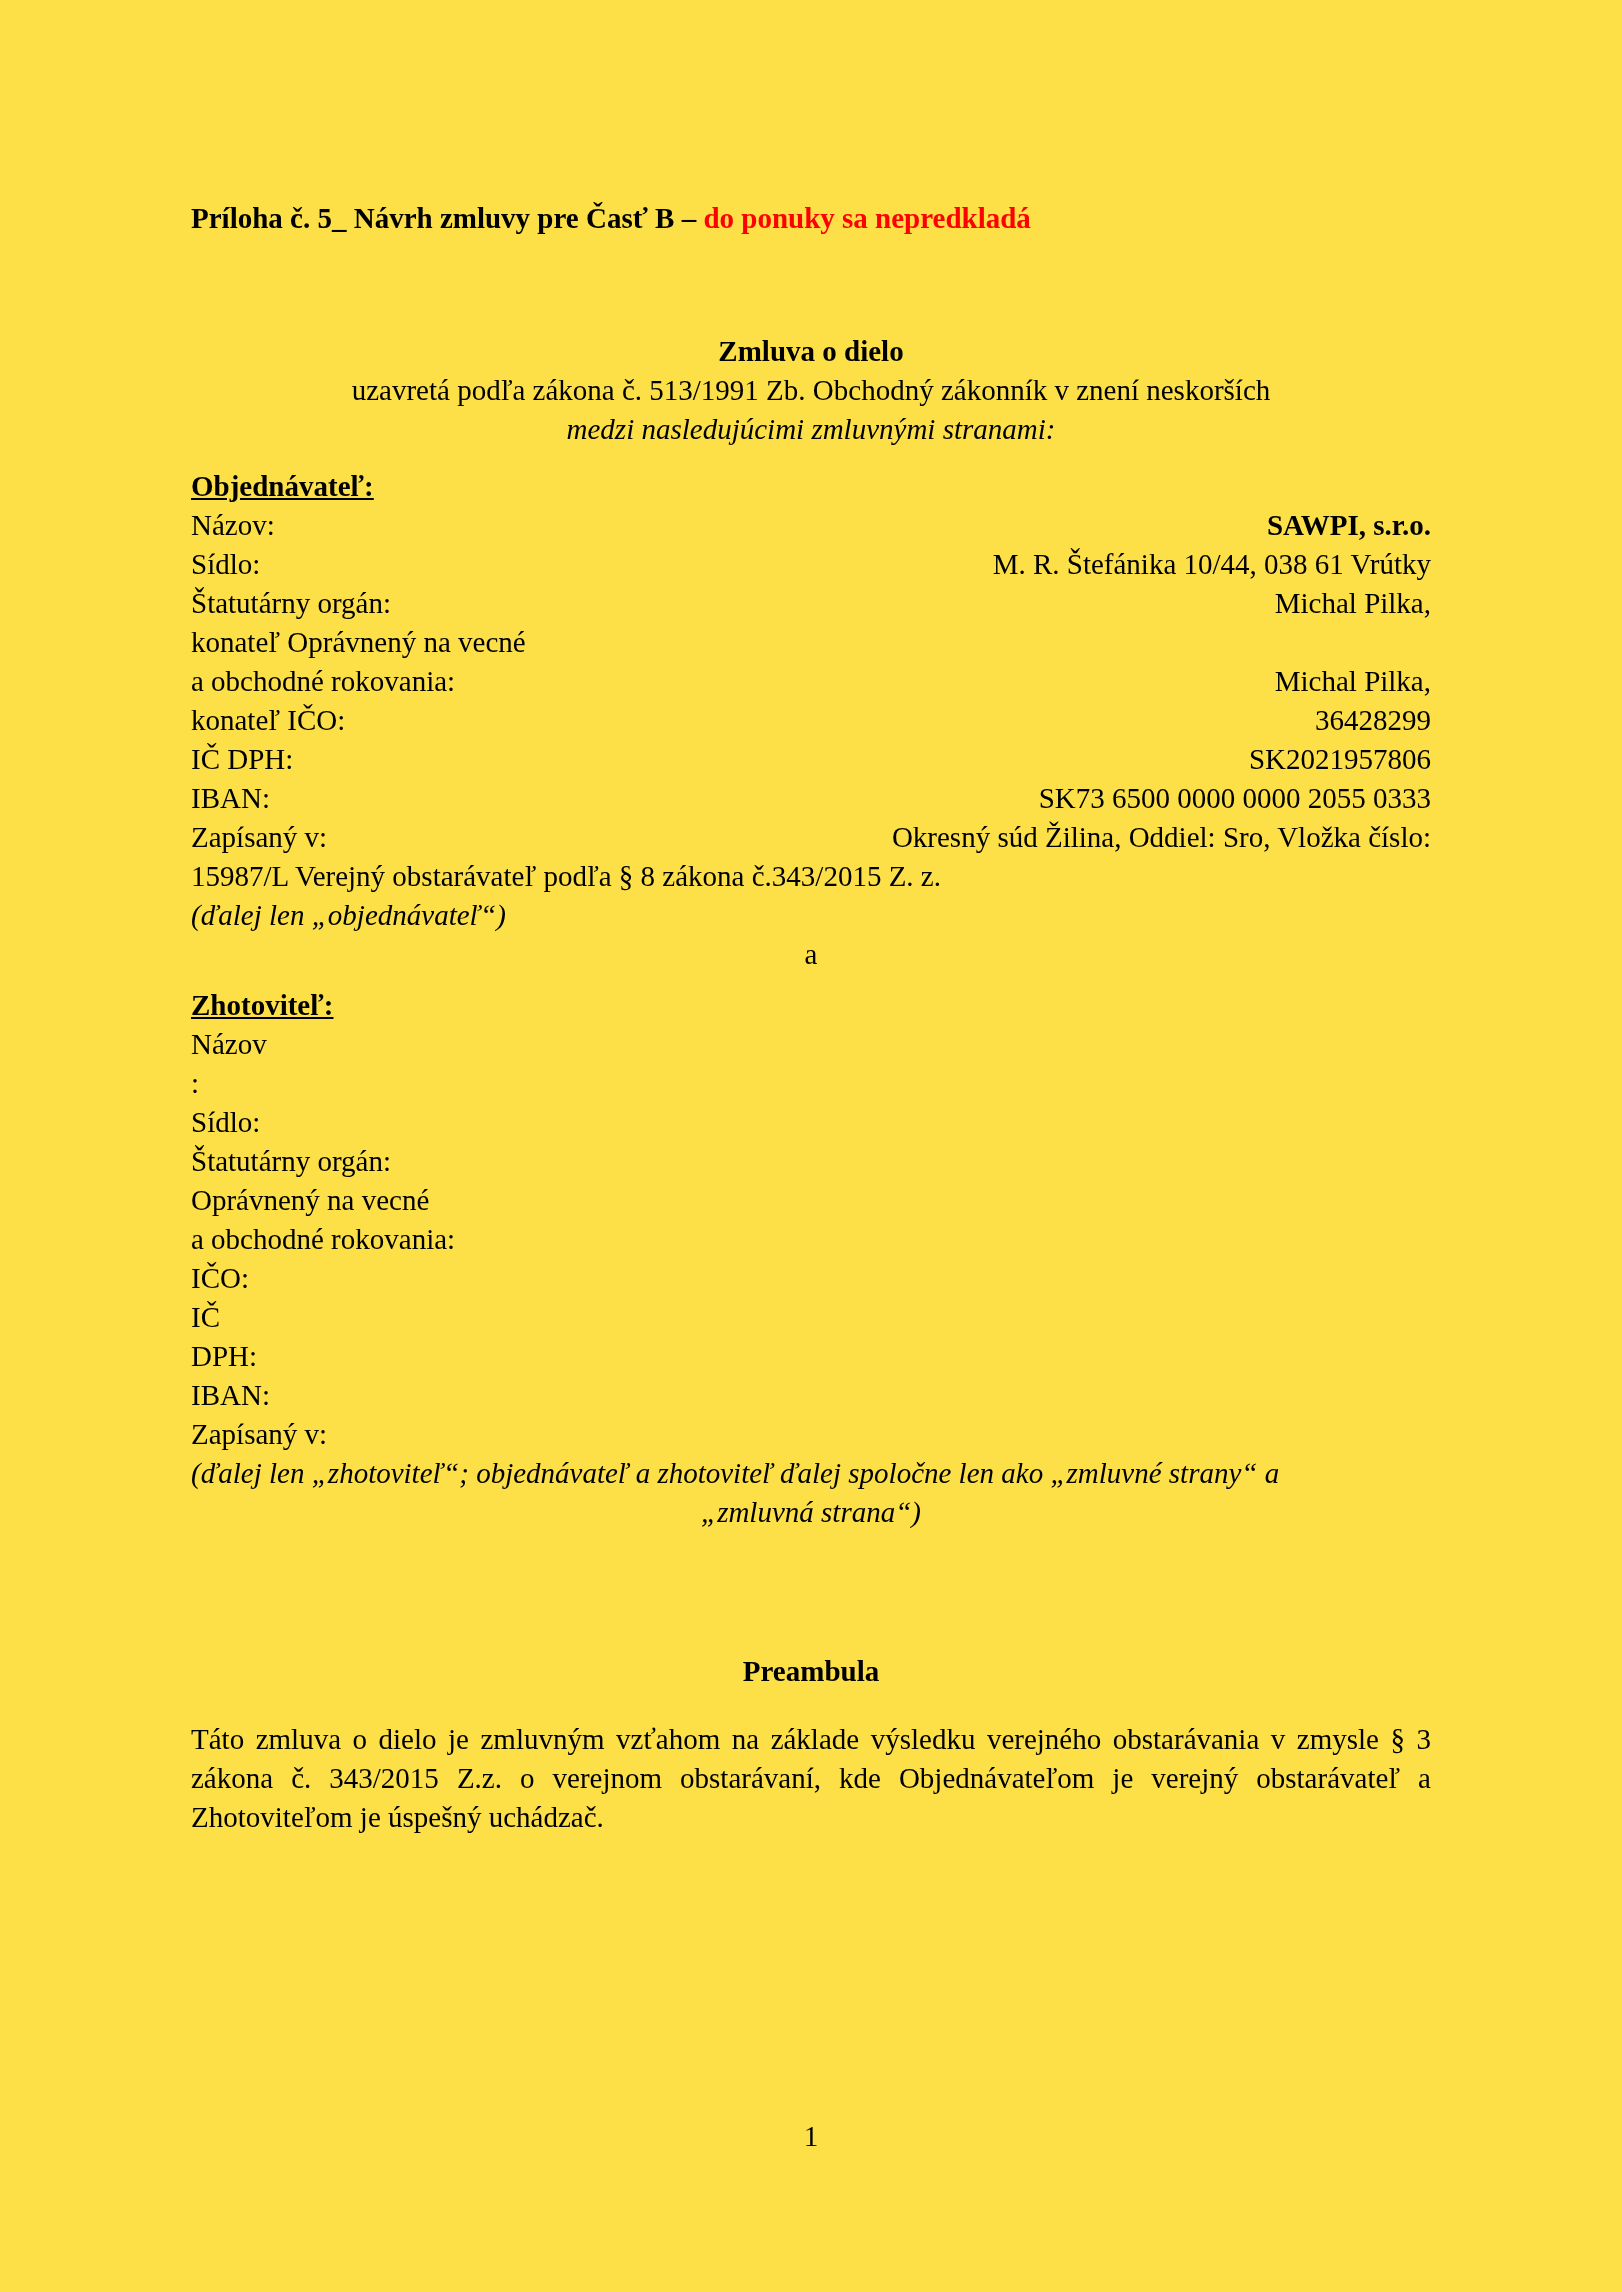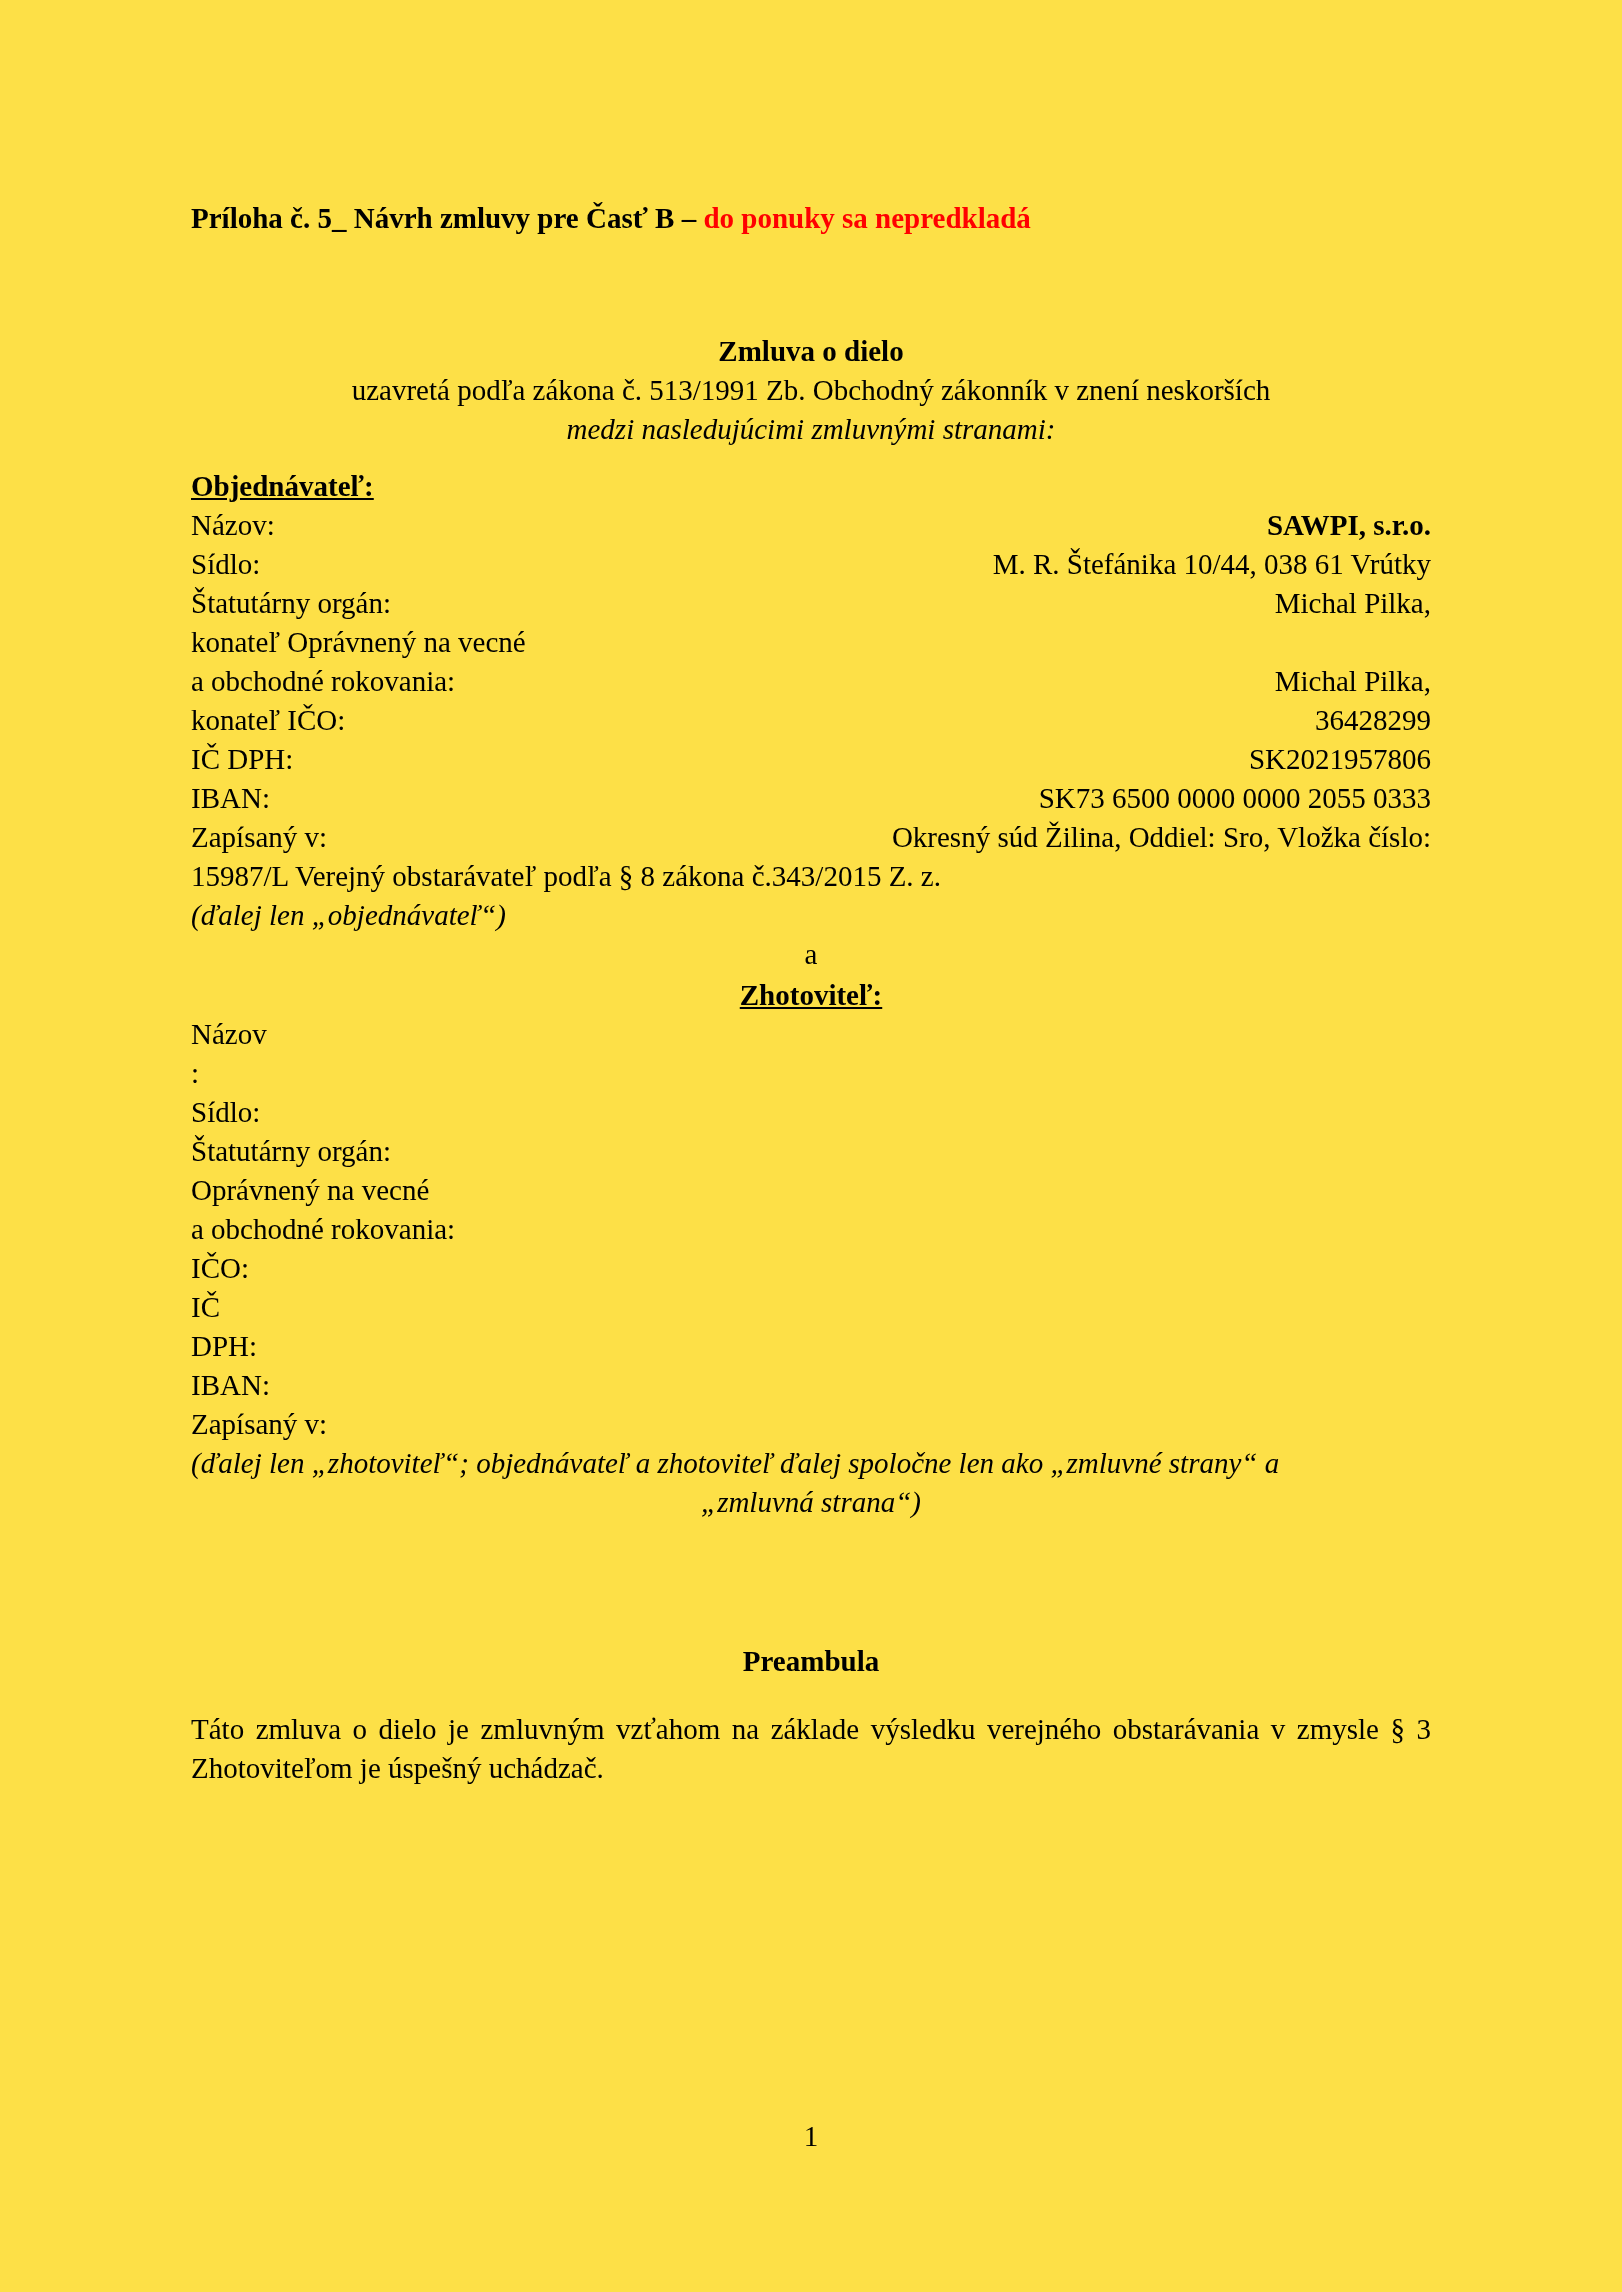--- a/index.html
+++ b/index.html
@@ -37,22 +37,21 @@
     font-style: italic;
   }
   .section-heading {
     margin-top: 18px;
     font-weight: bold;
   }
   .section-heading span {
     text-decoration: underline;
   }
   .section-heading.tight {
-    margin-top: 2px;
-    text-align: center;
+    margin-top: 12px;
   }
   .row {
     display: flex;
     justify-content: space-between;
   }
   .row .label {
     flex: 0 0 390px;
   }
   .row .value {
   }
@@ -185,19 +184,20 @@
   <div class="row">
     <span class="label">Zapísaný v:</span>
   </div>
 
   <div class="full-line italic">(ďalej len „zhotoviteľ“; objednávateľ a zhotoviteľ ďalej spoločne len ako „zmluvné strany“ a</div>
   <div class="centered italic">„zmluvná strana“)</div>
 
   <div class="preambula-heading">Preambula</div>
   <div class="preambula-par">
     <div class="just">Táto zmluva o dielo je zmluvným vzťahom na základe výsledku verejného obstarávania v zmysle § 3</div>
+    <div class="just">zákona č. 343/2015 Z.z. o verejnom obstarávaní, kde Objednávateľom je verejný obstarávateľ a</div>
     <div>Zhotoviteľom je úspešný uchádzač.</div>
   </div>
 
   <div class="page-number">1</div>
 
 </div>
 
 
 </body></html>

